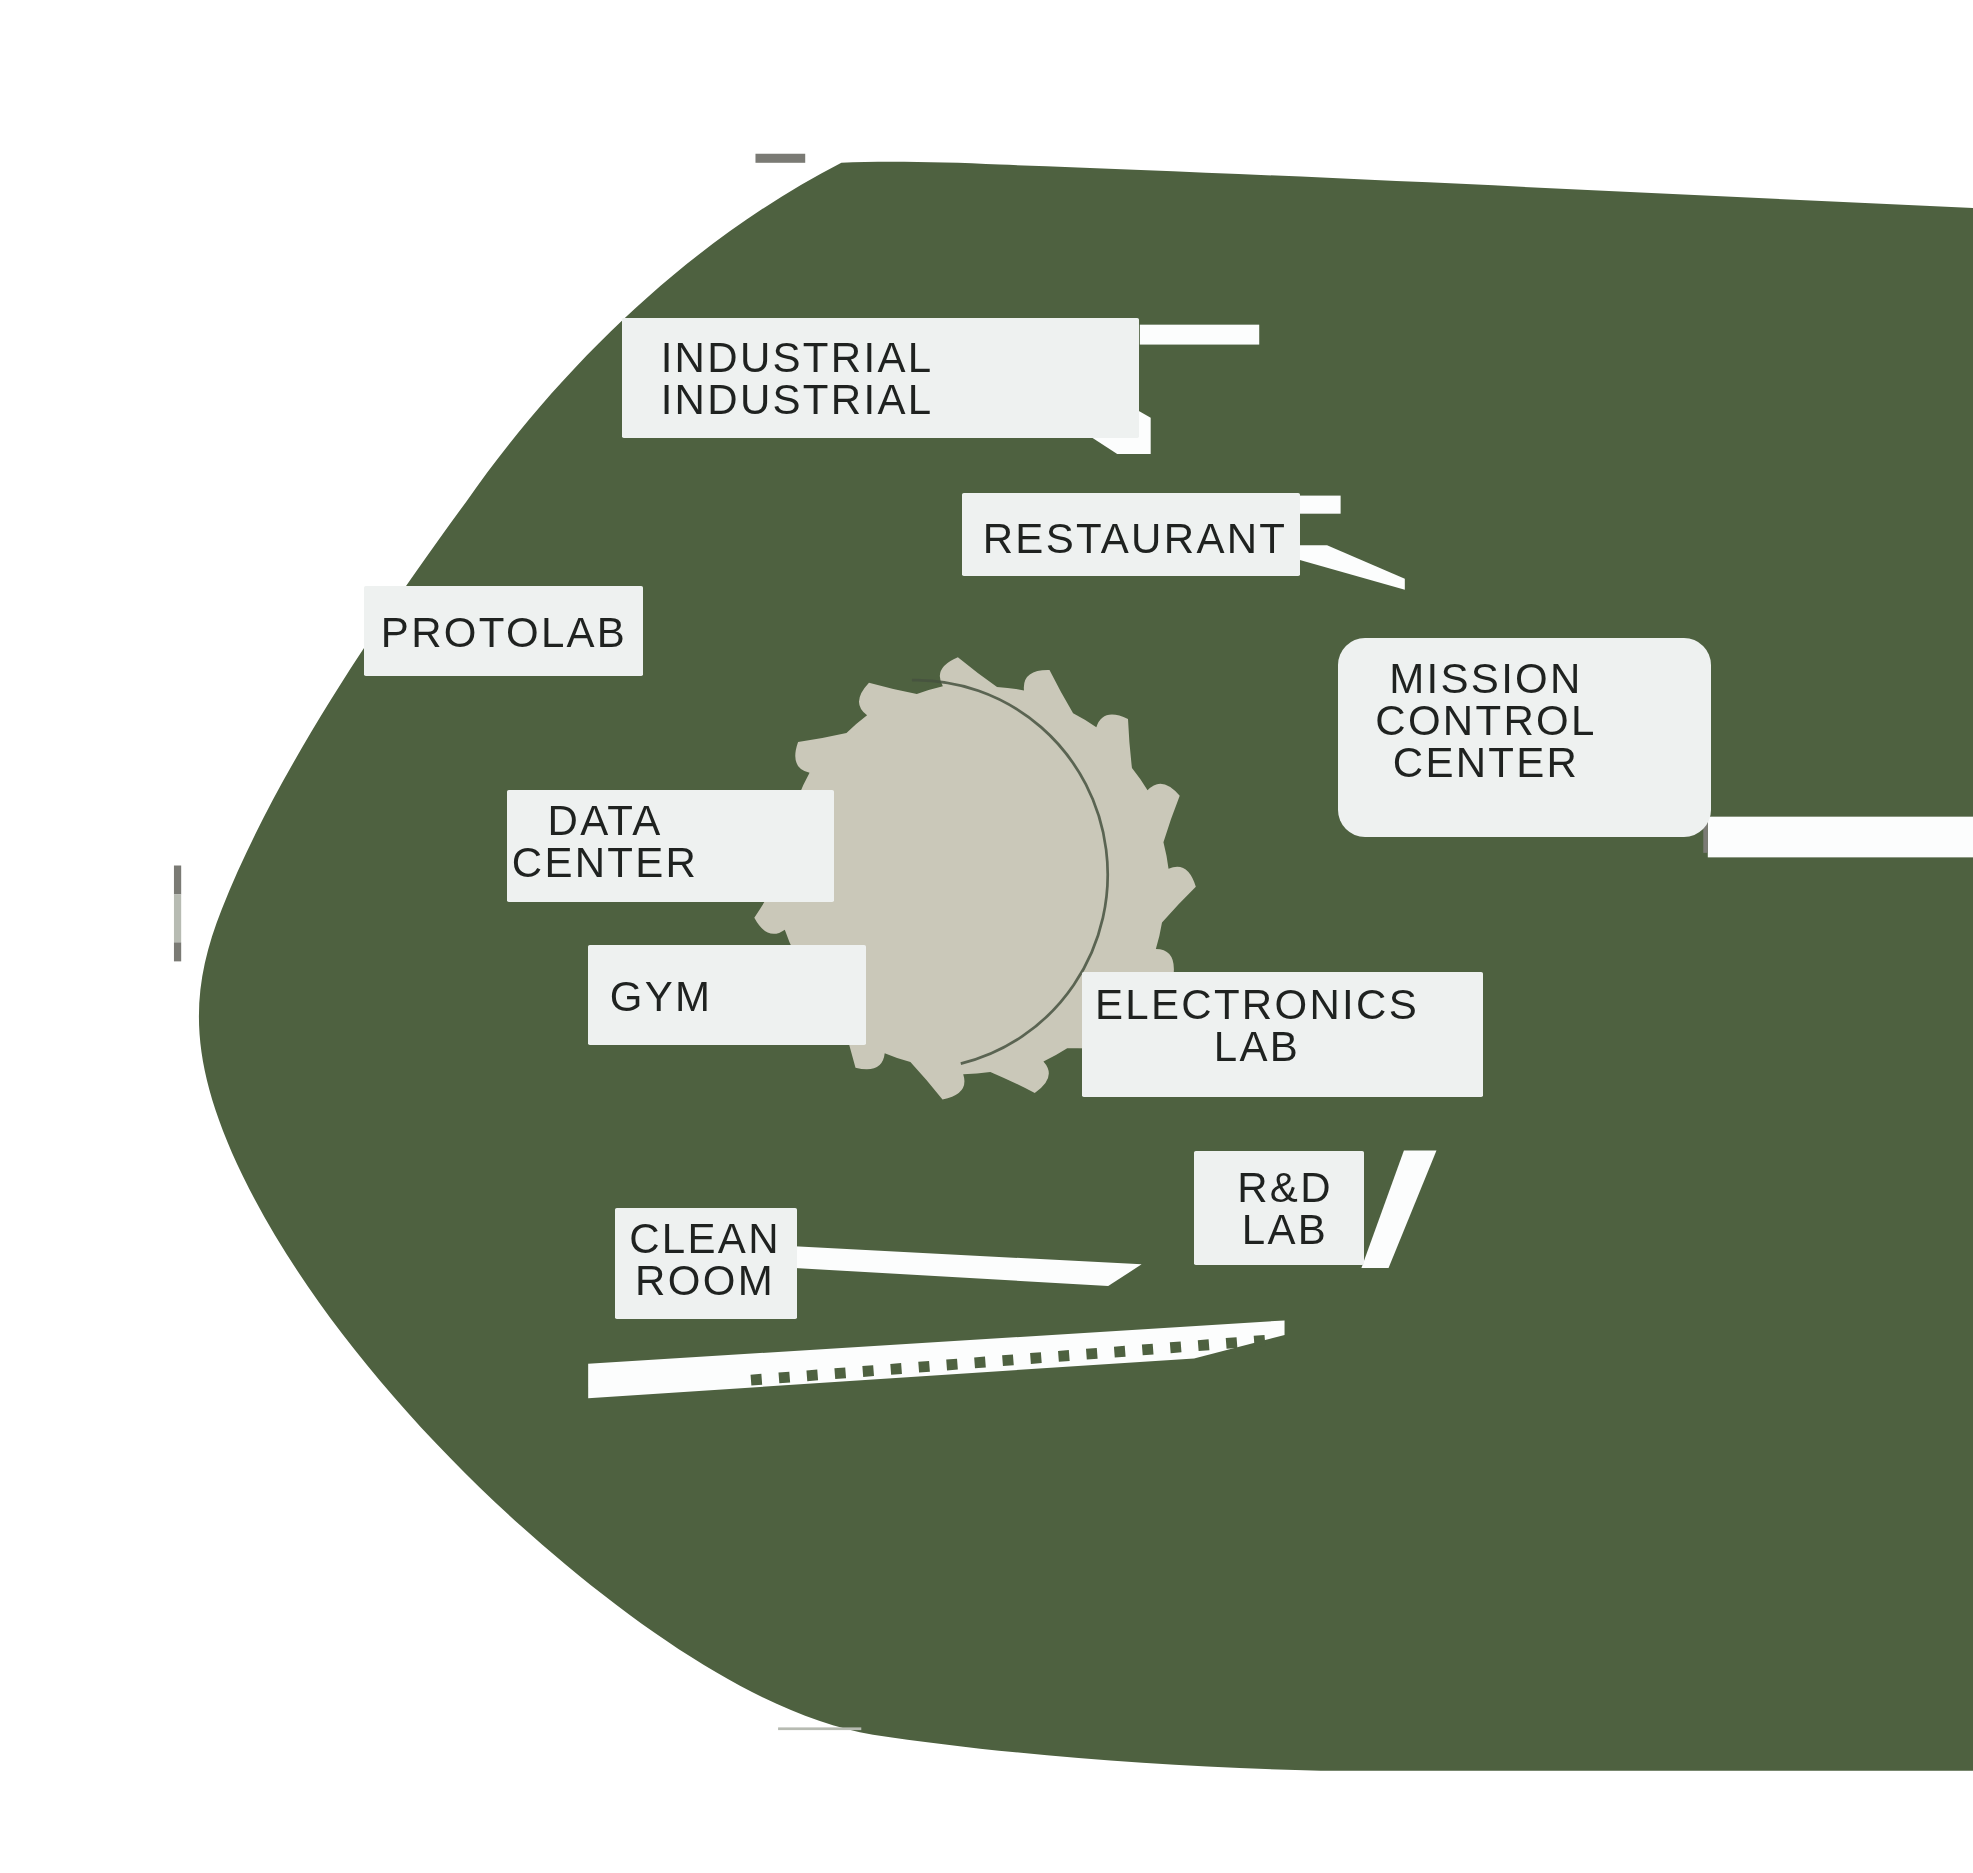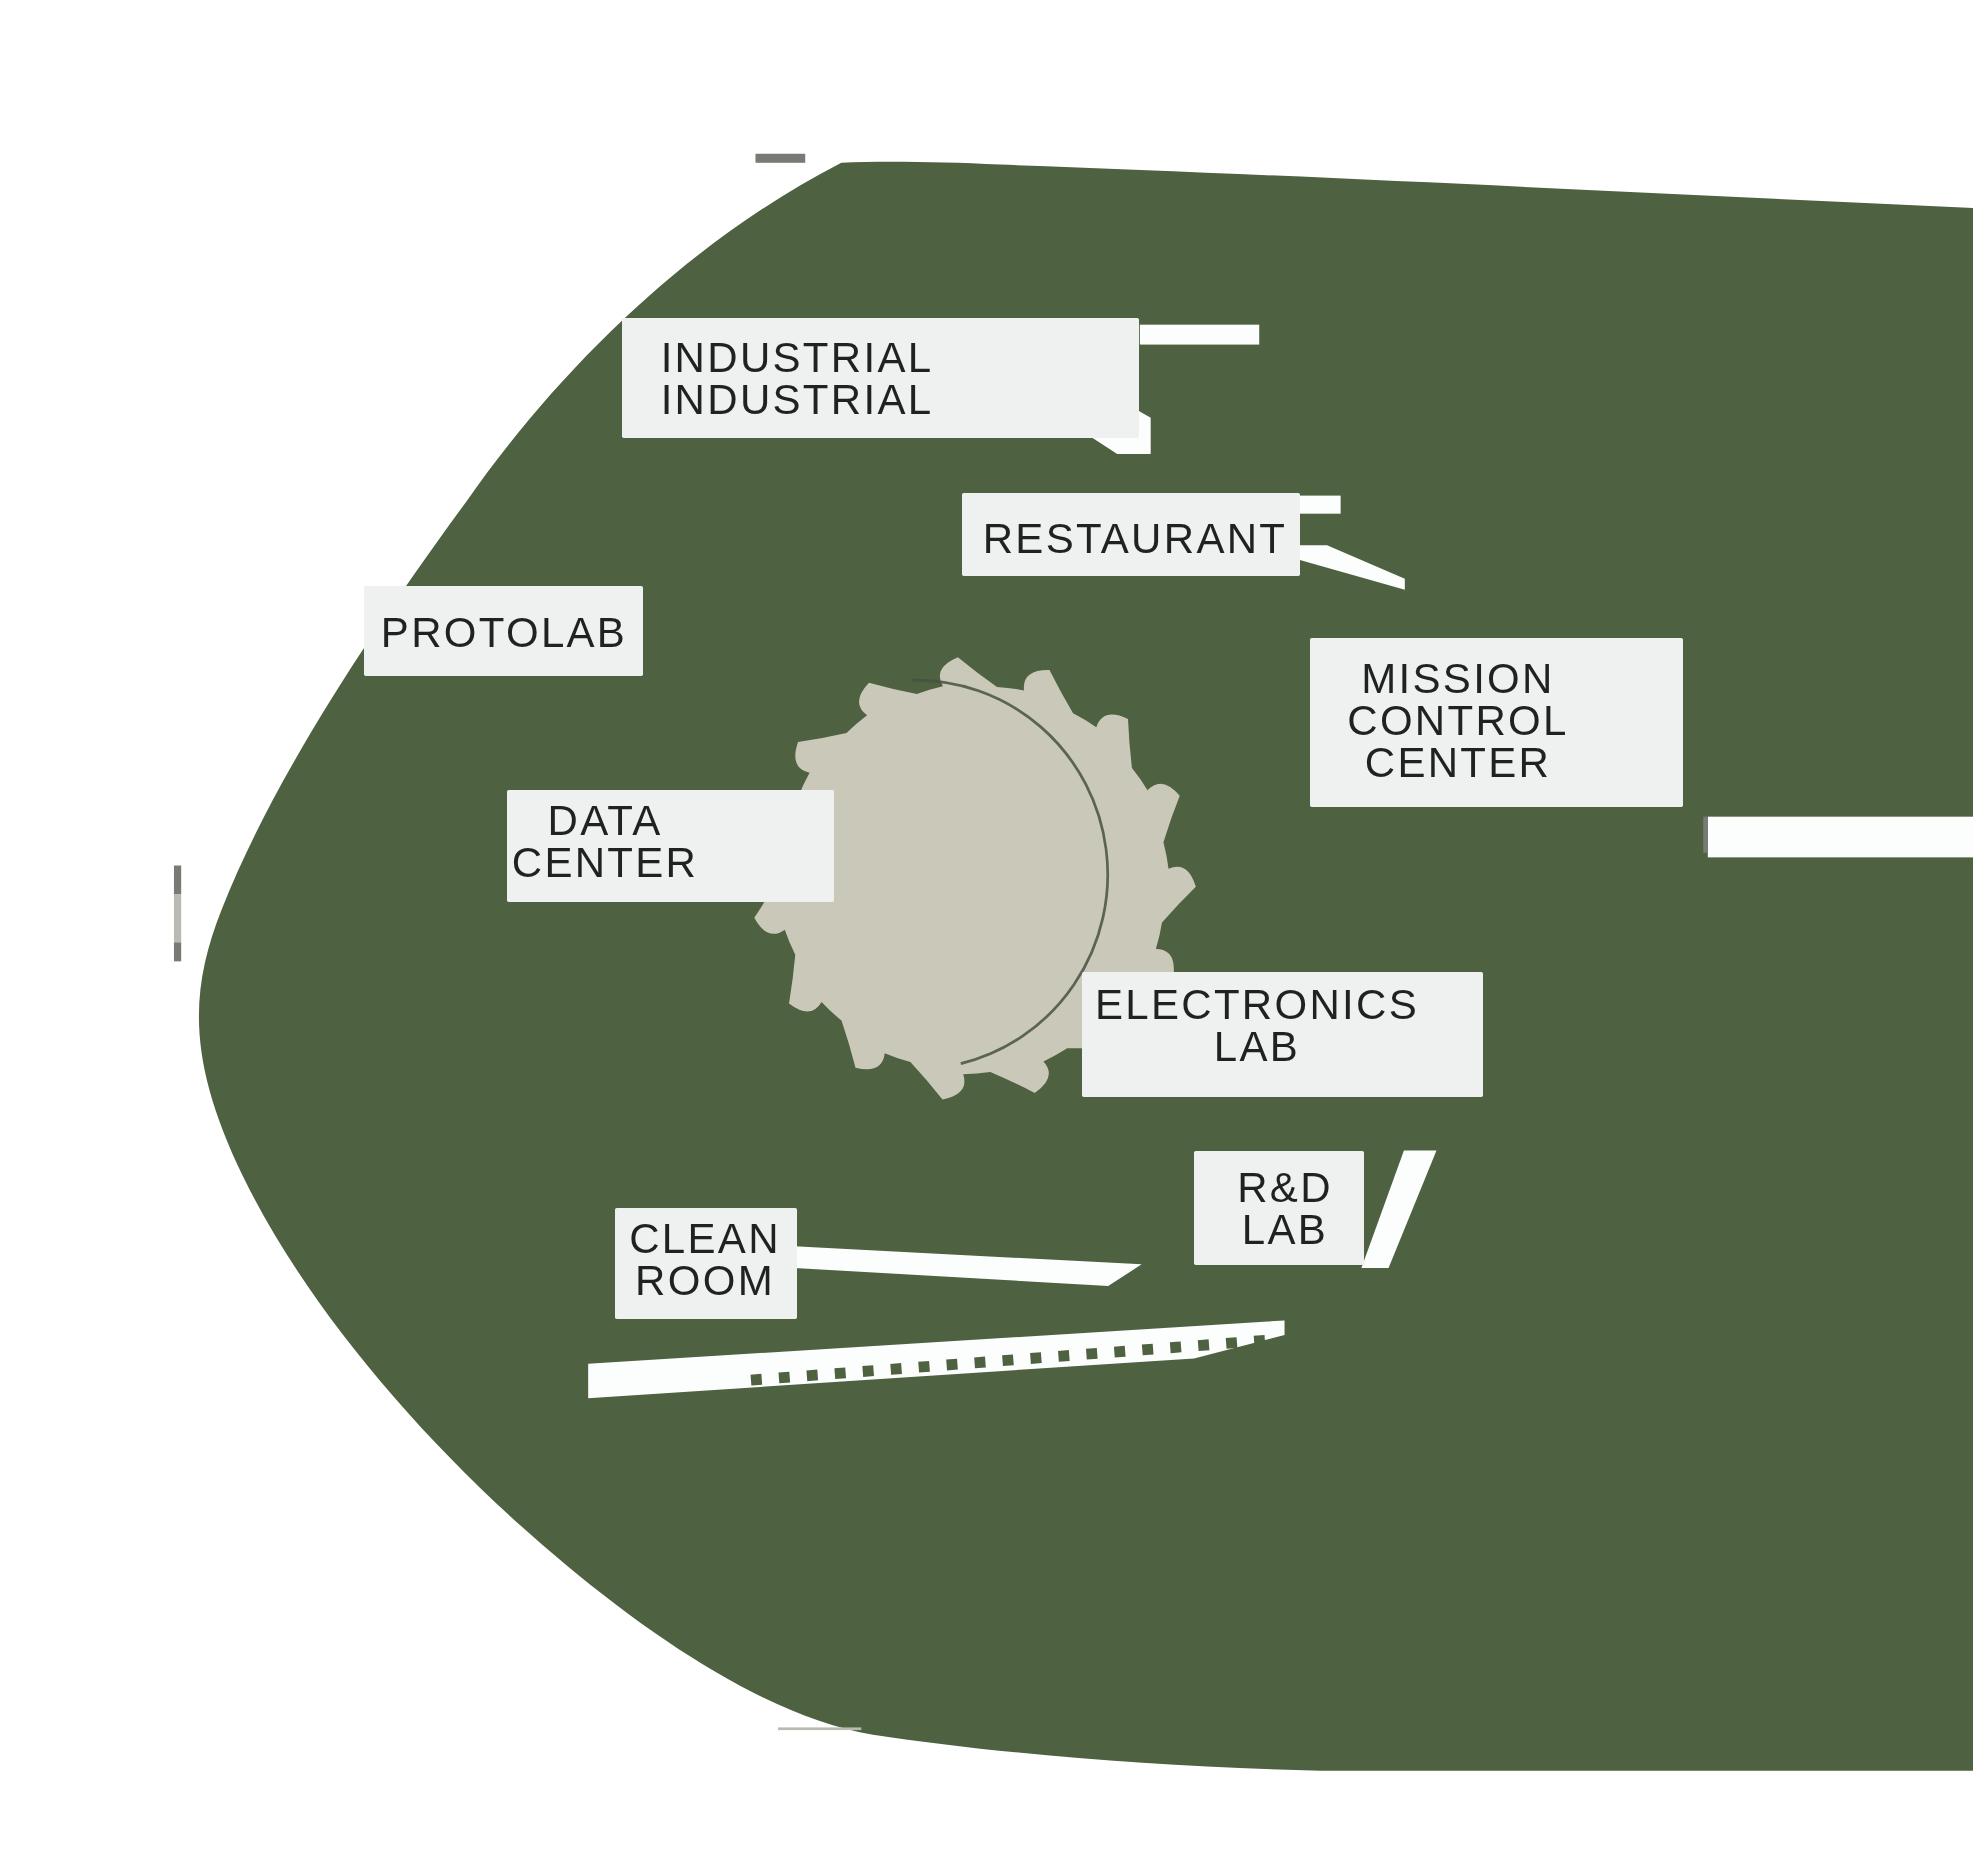--- a/index.html
+++ b/index.html
@@ -90,35 +90,40 @@
       <span>PROTOLAB</span>
     </div>
   </div>
 
   <div class="label" style="left:962px;top:493px;width:338px;height:83px;">
     <div class="txt" style="left:173px;top:46px;">
       <span>RESTAURANT</span>
     </div>
   </div>
 
-  <div class="label" style="left:1310px;top:638px;width:373px;height:169px;">
+  <div class="label" style="left:1338px;top:638px;width:373px;height:199px;border-radius:27px;">
     <div class="txt" style="left:148px;top:83px;">
       <span>MISSION</span>
       <span>CONTROL</span>
       <span>CENTER</span>
     </div>
   </div>
 
   <div class="label" style="left:507px;top:790px;width:327px;height:112px;">
     <div class="txt" style="left:98px;top:52px;text-align:center;">
       <span>DATA</span>
       <span>CENTER</span>
     </div>
   </div>
 
+  <div class="label" style="left:588px;top:945px;width:278px;height:100px;">
+    <div class="txt" style="left:73px;top:52px;">
+      <span>GYM</span>
+    </div>
+  </div>
 
   <div class="label" style="left:1082px;top:972px;width:401px;height:125px;">
     <div class="txt" style="left:175px;top:54px;">
       <span>ELECTRONICS</span>
       <span>LAB</span>
     </div>
   </div>
 
   <div class="label" style="left:1194px;top:1151px;width:170px;height:114px;">
     <div class="txt" style="left:91px;top:58px;">

